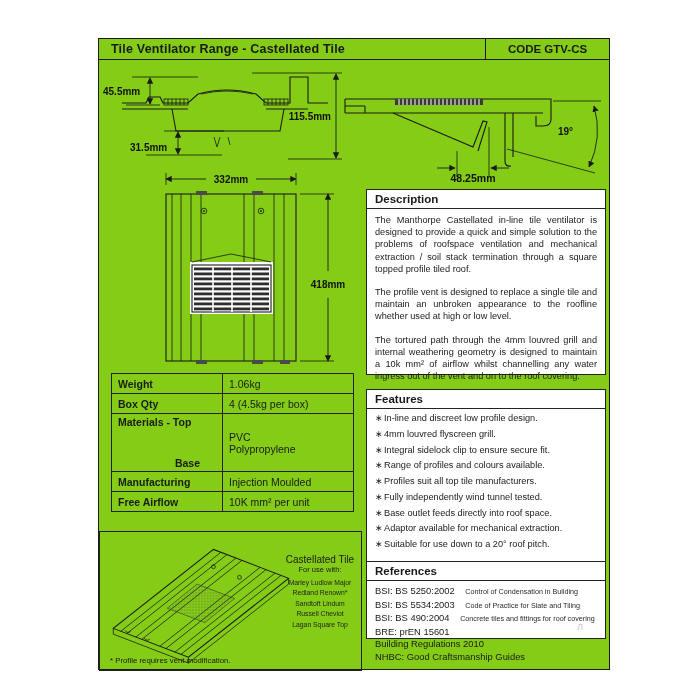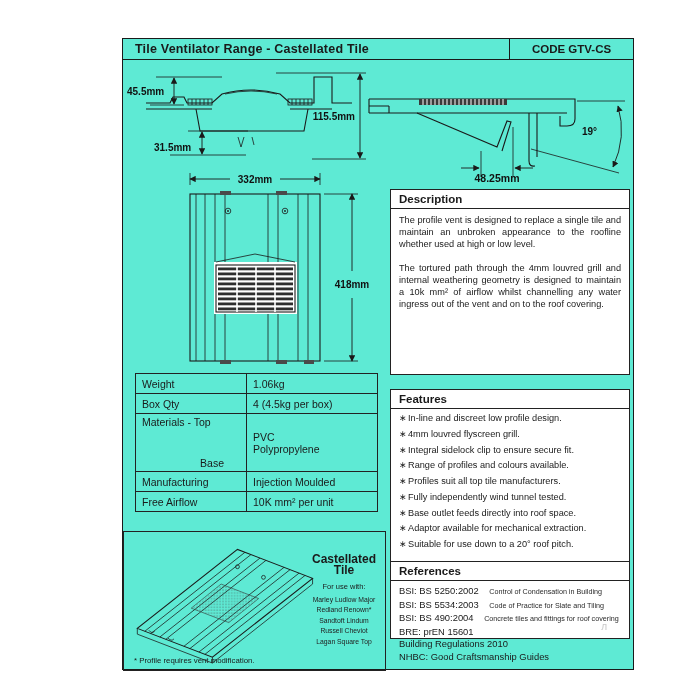--- a/index.html
+++ b/index.html
@@ -1,19 +1,19 @@
 <!DOCTYPE html>
 <html><head>
 <meta charset="utf-8">
 <style>
   html,body{margin:0;padding:0;background:#fff;}
   .page{position:relative;width:700px;height:700px;background:#ffffff;
         font-family:"Liberation Sans",sans-serif;color:#1a1a1a;overflow:hidden;}
-  .frame{position:absolute;left:122px;top:38px;width:512px;height:632px;
-         border:1.4px solid #1a1a1a;box-sizing:border-box;background:#5eead4;}
+  .frame{position:absolute;left:98px;top:38px;width:512px;height:632px;
+         border:1.4px solid #1a1a1a;box-sizing:border-box;background:#84cc16;}
   
   .hdr{position:absolute;left:0;top:0;width:100%;height:21px;display:flex;
        border-bottom:1.4px solid #1a1a1a;box-sizing:border-box;}
   .hdr-title{flex:1;font-size:12.5px;font-weight:bold;padding:3px 0 0 12px;letter-spacing:.2px;}
   .hdr-code{width:124px;border-left:1.4px solid #1a1a1a;font-size:11.5px;font-weight:bold;
             text-align:center;padding-top:4px;box-sizing:border-box;}
   
   .box{position:absolute;border:1.2px solid #222;box-sizing:border-box;background:#fff;}
   .box-heading{font-size:11.5px;font-weight:bold;padding:3px 8px 3px 8px;
                border-bottom:1.2px solid #222;}
@@ -22,30 +22,30 @@
   .feat-list{padding:5px 8px 0 8px;}
   .feat-item{display:flex;margin:0 0 6.2px 0;font-size:9.2px;line-height:9.6px;}
   .feat-bullet{width:9px;font-size:9px;}
   .ref-list{padding:4px 8px 0 8px;position:relative;}
   .ref-item{font-size:9.4px;line-height:12.6px;white-space:nowrap;}
   .ref-detail{font-size:7.2px;color:#2a2a2a;margin-left:8px;}
   .watermark{position:absolute;right:22px;bottom:6px;font-size:10px;color:#c9c9c9;}
   
   .spec-table{position:absolute;left:12px;top:334px;border-collapse:collapse;}
   .spec-table td{border:1.2px solid #222;font-size:10.5px;padding:2px 6px;vertical-align:middle;}
-  .spec-table td.lbl{font-weight:normal;width:98px;}
+  .spec-table td.lbl{font-weight:bold;width:98px;}
   .spec-table td.val{width:118px;margin-left:32px;}
   .row-s td{height:15px;}
   .row-d td{height:30px;}
   .lbl-base{text-align:right;padding-right:16px;margin-top:29px;}
   
   .tile-panel{position:absolute;left:0;top:492px;width:263px;height:140px;
               border:1.2px solid #222;box-sizing:border-box;}
   .tile-text{position:absolute;left:180px;top:22px;width:80px;text-align:center;}
-  .tile-head{font-size:12px;font-weight:bold;line-height:11px;margin-bottom:6px;}
+  .tile-head{font-size:10px;font-weight:normal;line-height:11px;}
   .tile-sub{font-size:7.5px;margin-bottom:4px;}
   .tile-brand{font-size:6.8px;line-height:10.4px;color:#222;}
   .tile-footnote{position:absolute;left:10px;bottom:5px;font-size:7.8px;}
   svg{position:absolute;overflow:visible;}
   svg text{font-family:"Liberation Sans",sans-serif;font-weight:bold;fill:#111;}
   .ln{stroke:#1a1a1a;stroke-width:1.1;fill:none;}
   .thin{stroke:#1a1a1a;stroke-width:0.8;fill:none;}
   .dim{stroke:#1a1a1a;stroke-width:0.9;fill:none;}
 </style>
 </head>
@@ -156,20 +156,21 @@
 
       <path class="thin" d="M156,28 H190 M156,195 H190"></path>
       <path class="dim" d="M184,28 V105" marker-start="url(#aP)"></path>
       <path class="dim" d="M184,132 V195" marker-end="url(#aP)"></path>
       <text x="184" y="122" font-size="10" text-anchor="middle">418mm</text>
     </svg>
 
     <div class="box" style="left:267px;top:150px;width:240px;height:186px;">
       <div class="box-heading">Description</div>
       <div class="desc-body">
+        <p>The Manthorpe Castellated in-line tile ventilator is designed to provide a quick and simple solution to the problems of roofspace ventilation and mechanical extraction / soil stack termination through a square topped profile tiled roof.</p>
         <p>The profile vent is designed to replace a single tile and maintain an unbroken appearance to the roofline whether used at high or low level.</p>
         <p>The tortured path through the 4mm louvred grill and internal weathering geometry is designed to maintain a 10k mm² of airflow whilst channelling any water ingress out of the vent and on to the roof covering.</p>
       </div>
     </div>
 
     <div class="box" style="left:267px;top:350px;width:240px;height:188px;">
       <div class="box-heading">Features</div>
       <div class="feat-list">
         <div class="feat-item">
             <span class="feat-bullet">∗</span>

